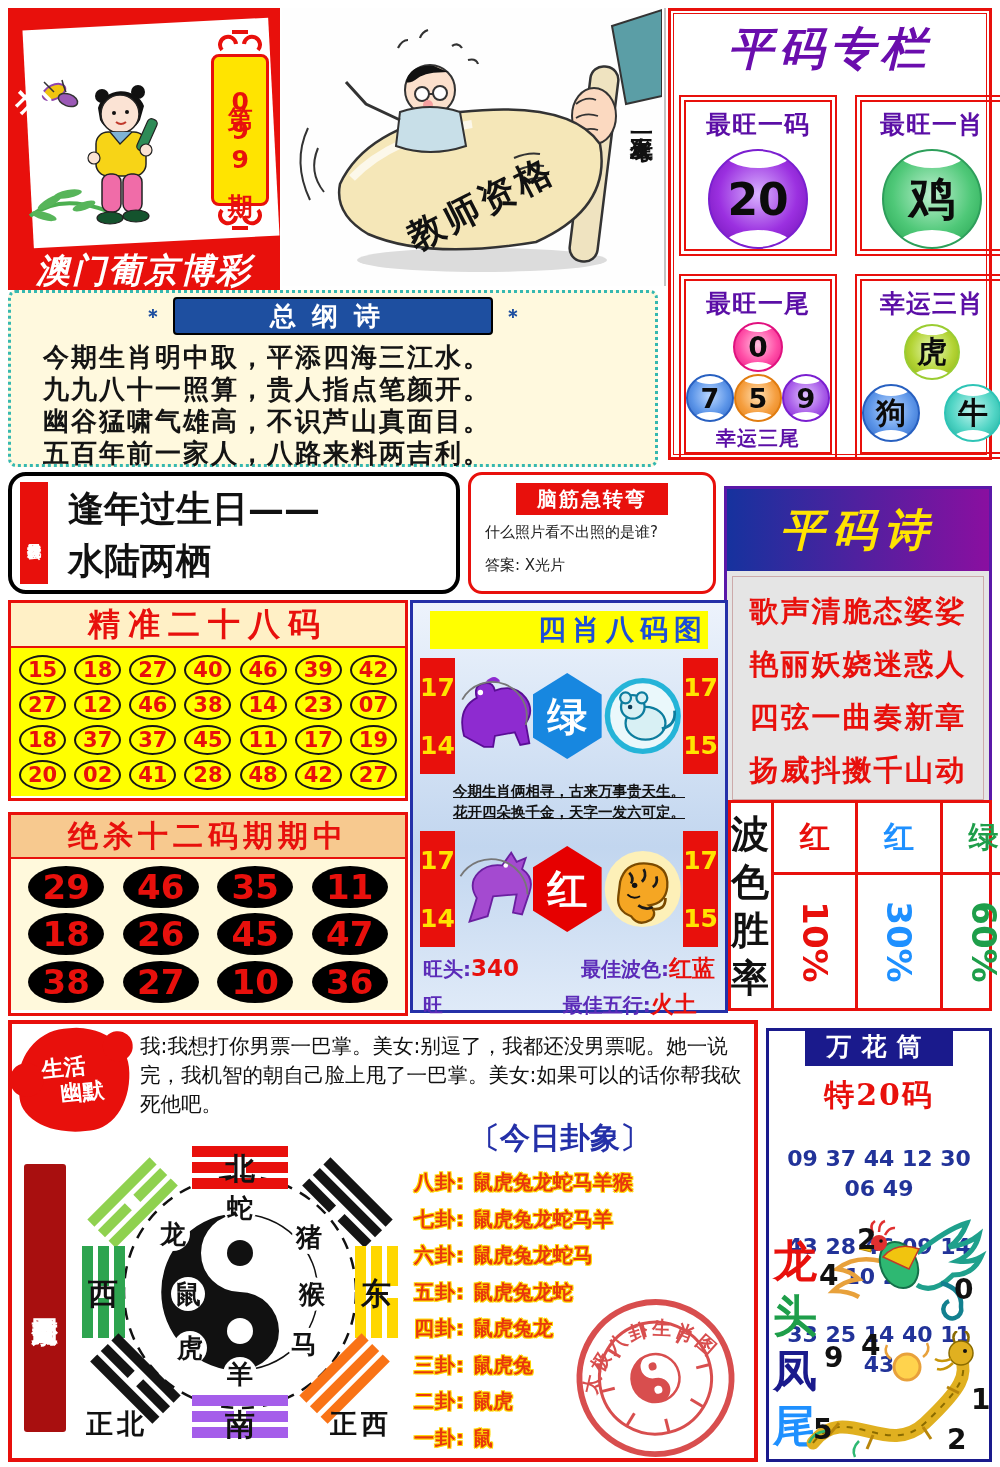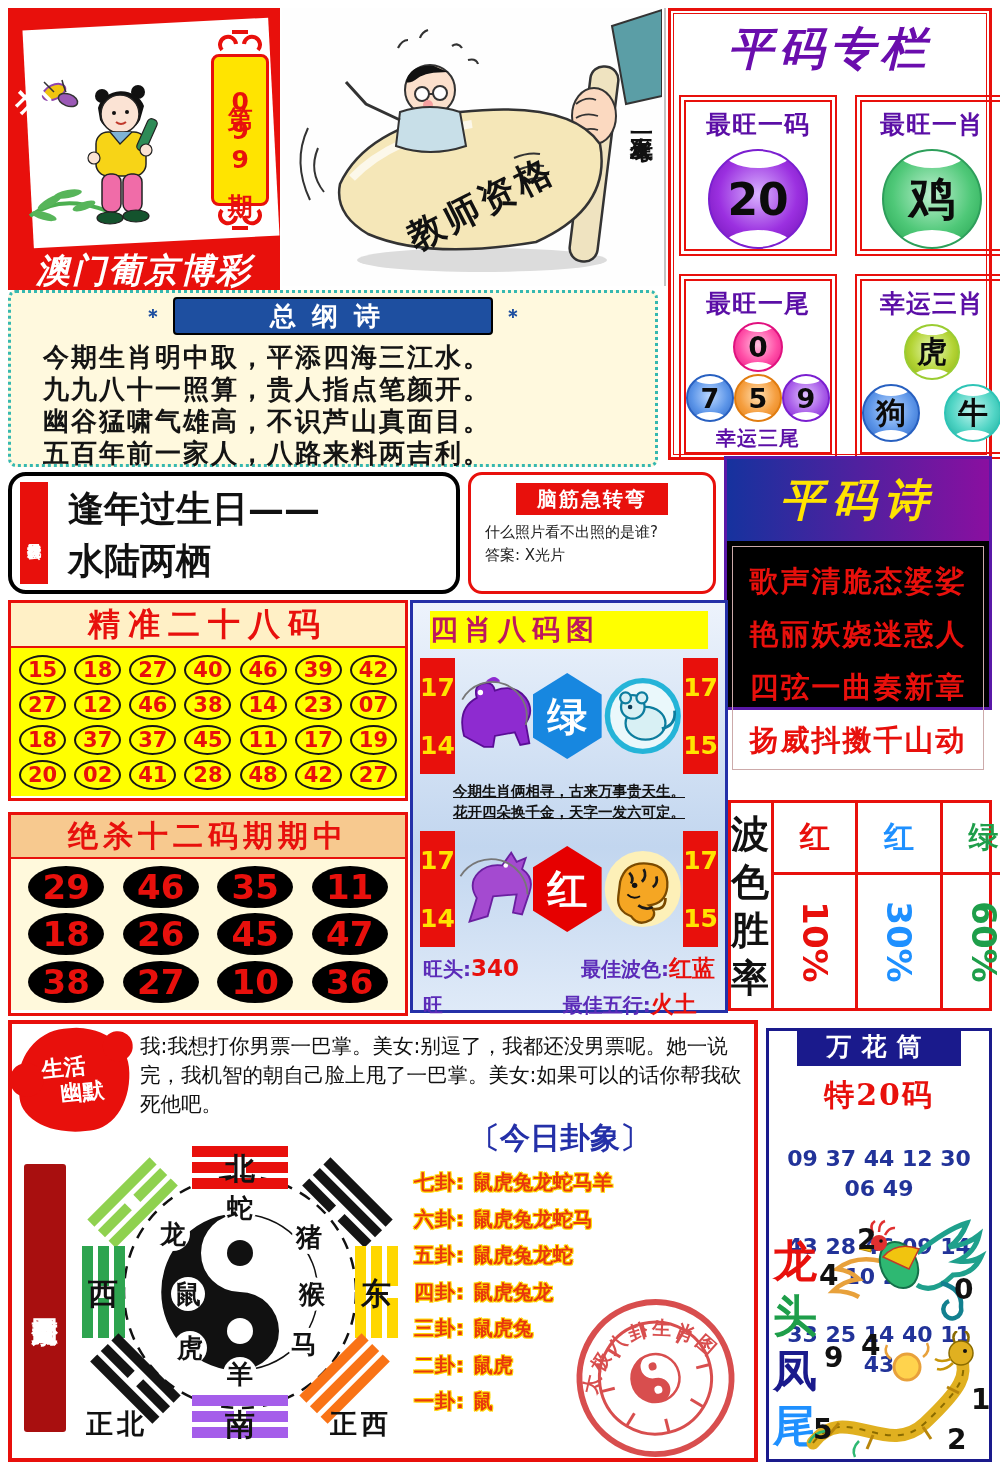--- a/index.html
+++ b/index.html
@@ -62,24 +62,24 @@
   #gp-strip { position:absolute; left:8px; top:6px; width:28px; height:102px; background:#e8100c; display:flex; align-items:center; justify-content:center; }
   #gp-strip span { color:#fff; font-size:14px; font-weight:bold; line-height:1.1; }
   #gp-text { position:absolute; left:56px; top:6px; }
   #gp-text div { color:#111; font-size:36px; font-weight:bold; font-family:"DejaVu Serif", serif; line-height:52px; }
 
   
   #naojin { left:468px; top:472px; width:248px; height:122px; background:#fff; border:3px solid #e8100c; border-radius:14px; }
   #nj-badge { width:152px; height:32px; margin:8px auto 0; background:#e8100c; color:#fff; font-size:20px; font-weight:bold;
       text-align:center; line-height:32px; letter-spacing:2px; }
   #nj-q,#nj-a { margin:8px 0 0 14px; color:#222; font-size:15px; }
-  #nj-a { margin-top:4px; }
-
-  
-  #pingmashi { left:724px; top:456px; width:268px; height:254px; border:3px solid #5a18a8; background:#000000; }
+  #nj-a { margin-top:14px; }
+
+  
+  #pingmashi { left:724px; top:486px; width:268px; height:326px; border:3px solid #5a18a8; background:#e5e5e5; }
   #pms-head { height:82px; background:linear-gradient(90deg,#16329e,#8a0fa0); display:flex; align-items:center; justify-content:center; }
   #pms-head span { color:#ffe400; font-size:44px; font-weight:bold; font-style:italic; font-family:"DejaVu Serif", serif; letter-spacing:8px; }
   #pms-body { margin:5px; border:1px solid #caa; padding-top:8px; height:224px; }
   #pms-body div { text-align:center; color:#e8100c; font-size:29px; font-weight:bold; font-family:"DejaVu Serif", serif;
       line-height:53px; letter-spacing:2px; }
 
   
   #jingzhun { left:8px; top:600px; width:400px; height:201px; border:3px solid #e8100c; }
   #jz-head { height:45px; background:#fff0c6; border-bottom:2px solid #e8100c; text-align:center; color:#e8100c;
       font-size:32px; font-weight:bold; font-family:"DejaVu Serif", serif; line-height:43px; letter-spacing:8px; }
@@ -91,21 +91,21 @@
   #jueasha { left:8px; top:812px; width:400px; height:204px; border:3px solid #e8100c; }
   #js-head { height:44px; background:#f7c98f; border-bottom:2px solid #e8100c; text-align:center; color:#e8100c;
       font-size:30px; font-weight:bold; font-family:"DejaVu Serif", serif; line-height:42px; letter-spacing:5px; }
   #js-grid { height:151px; background:#fff9dc; display:grid; grid-template-columns:repeat(4,1fr); align-items:center; padding:4px 8px; }
   .js-num { width:76px; height:42px; background:#000000; border-radius:50%; margin:0 auto; display:flex; align-items:center;
       justify-content:center; color:#e8100c; font-size:34px; font-weight:bold; }
 
   
   #sixiao { left:410px; top:600px; width:318px; height:413px; border:3px solid #2430a8;
       background:linear-gradient(180deg,#edf3fc,#c2d6ef 60%,#dfeaf8); }
-  #sx-head { width:278px; height:38px; margin:8px auto 0; background:#ffff00; text-align:left; color:#be185d;
+  #sx-head { width:278px; height:38px; margin:8px auto 0; background:#ffff00; text-align:right; color:#1d4ed8;
       font-size:28px; font-weight:bold; font-family:"DejaVu Serif", serif; line-height:38px; letter-spacing:6px; }
   .sx-row { display:flex; align-items:center; justify-content:space-between; padding:0 7px; margin-top:8px; height:118px; }
   .sx-redbox { width:36px; height:116px; background:#e8100c; display:flex; flex-direction:column; align-items:center; justify-content:space-around; }
   .sx-redbox span { color:#ffe400; font-size:25px; font-weight:bold; }
   .sx-hex { width:76px; height:86px; display:flex; align-items:center; justify-content:center;
       clip-path:polygon(50% 0,100% 25%,100% 75%,50% 100%,0 75%,0 25%); }
   .sx-hex span { color:#fff; font-size:40px; font-weight:bold; }
   .hex-blue { background:#1787e0; } .hex-red { background:#e60000; }
   .sx-poem { text-align:center; color:#111; font-size:14.5px; font-weight:bold; font-family:"DejaVu Serif", serif; line-height:21px; margin-top:5px;text-decoration:underline; }
   .sx-stats { display:flex; justify-content:space-between; padding:0 10px; margin-top:5px; align-items:baseline; }
@@ -141,21 +141,21 @@
   #corner-n { position:absolute; left:74px; top:382px; color:#111; font-size:27px; font-weight:bold; letter-spacing:4px; }
   #corner-w { position:absolute; left:318px; top:382px; color:#111; font-size:27px; font-weight:bold; letter-spacing:4px; }
   #guaxiang-title { position:absolute; left:408px; top:94px; width:280px; text-align:center; color:#2430a8; font-size:30px; font-weight:bold; }
   #guaxiang-list { position:absolute; left:402px; top:140px; }
   .gx-item { font-size:20px; font-weight:bold; line-height:36.5px; color:#e8380d;
       text-shadow:-1px -1px 0 #ffd700, 1px -1px 0 #ffd700, -1px 1px 0 #ffd700, 1px 1px 0 #ffd700; }
   .gx-item .gx-label { letter-spacing:1px; margin-right:8px; }
 
   
   #wanhua { left:766px; top:1028px; width:226px; height:434px; border:3px solid #1a1a8c; background:#fff; }
-  #wh-head { position:absolute; left:50%; transform:translateX(-50%); top:-3px; width:164px; height:38px; background:#1a1a8c;
+  #wh-head { position:absolute; left:50%; transform:translateX(-50%); top:-3px; width:148px; height:38px; background:#1a1a8c;
       color:#fff; font-size:25px; font-weight:bold; text-align:center; line-height:38px; letter-spacing:10px; }
   #wh-sub { margin-top:44px; text-align:center; color:#e8100c; font-size:30px; font-weight:bold; font-family:"DejaVu Serif", serif; letter-spacing:2px; }
   #wh-nums { margin-top:2px; }
   #wh-nums div { text-align:center; color:#223399; font-size:22px; font-weight:bold; line-height:30px;margin-top:28px; }
   .wh-char { position:absolute; left:4px; font-size:44px; font-weight:bold; line-height:1; }
   .wh-num { position:absolute; color:#111; font-size:28px; font-weight:bold; }
 
   .red-t { color:#e8100c; } .green-t { color:#1e9e4a; } .navy-t { color:#1a1a8c; } .dodger-t { color:#1e90ff; }
 </style>
 </head>
@@ -575,20 +575,21 @@
           <text x="234" y="211">马</text>
         <circle cx="170" cy="232" r="17" fill="#fff"></circle>
           <text x="170" y="241">羊</text>
       </g>
     </svg>
     <div id="corner-n">正北</div>
     <div id="corner-w">正西</div>
 
     <div id="guaxiang-title">〔今日卦象〕</div>
     <div id="guaxiang-list">
+      <div class="gx-item"><span class="gx-label">八卦:</span><span>鼠虎兔龙蛇马羊猴</span></div>
       <div class="gx-item"><span class="gx-label">七卦:</span><span>鼠虎兔龙蛇马羊</span></div>
       <div class="gx-item"><span class="gx-label">六卦:</span><span>鼠虎兔龙蛇马</span></div>
       <div class="gx-item"><span class="gx-label">五卦:</span><span>鼠虎兔龙蛇</span></div>
       <div class="gx-item"><span class="gx-label">四卦:</span><span>鼠虎兔龙</span></div>
       <div class="gx-item"><span class="gx-label">三卦:</span><span>鼠虎兔</span></div>
       <div class="gx-item"><span class="gx-label">二卦:</span><span>鼠虎</span></div>
       <div class="gx-item"><span class="gx-label">一卦:</span><span>鼠</span></div>
     </div>
 
     <svg class="abs" style="left:556px;top:268px;transform:rotate(-14deg);opacity:.92;" width="175" height="168" viewBox="0 0 175 168">

